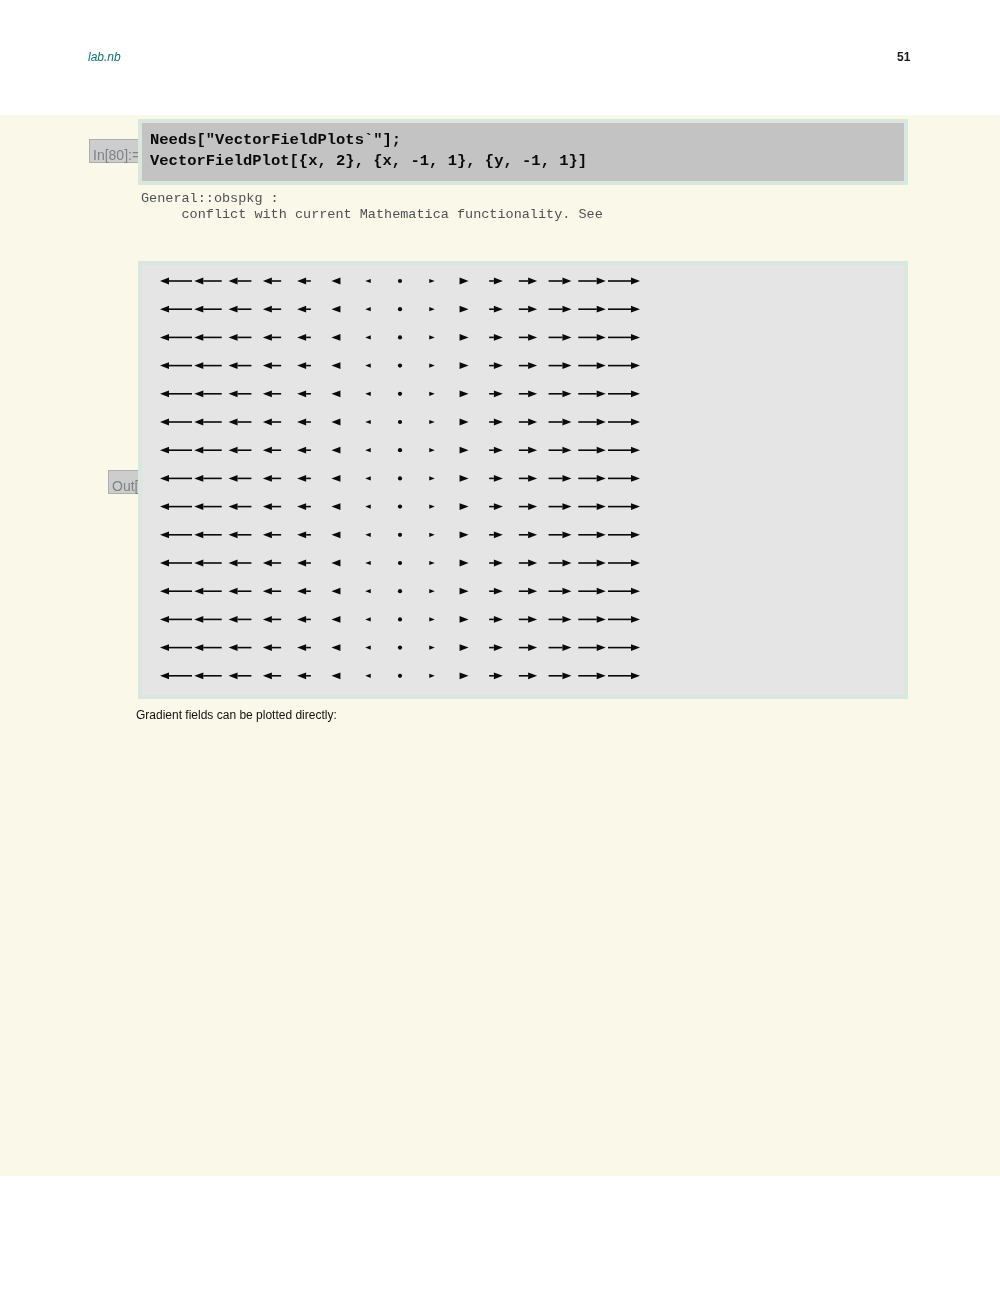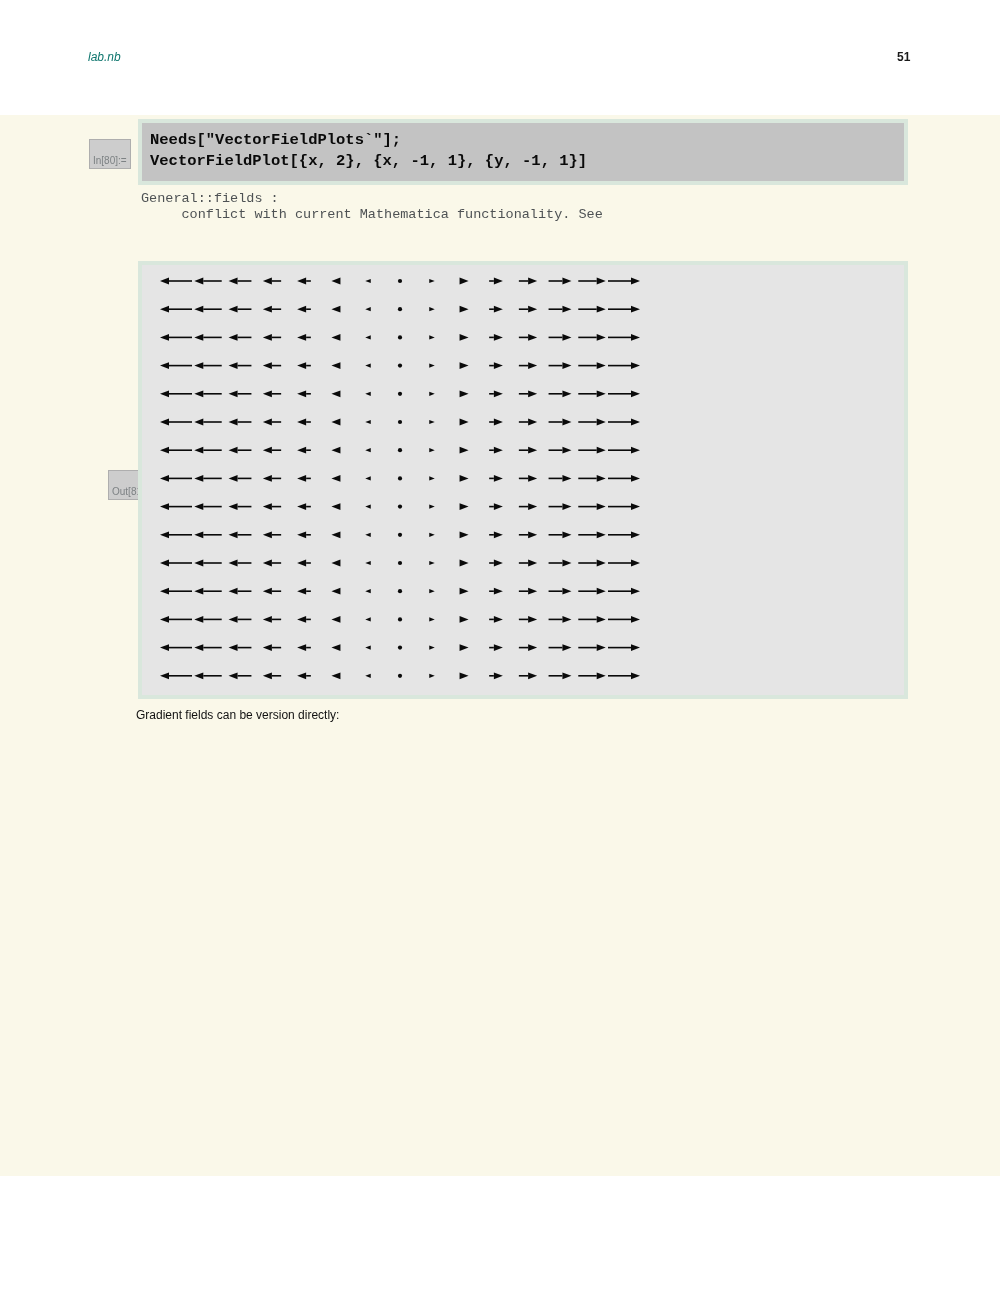--- a/index.html
+++ b/index.html
@@ -22,22 +22,22 @@
   }
   .hdr-pageno {
     position: absolute; left: 897px; top: 50px;
     font-size: 12px; font-weight: bold; color: #1a1a1a;
   }
   .cell-label {
     position: absolute;
     background: #cdcdcd;
     border: 1px solid #aeaeae;
     color: #7d8284;
-    font-size: 10px;
-    padding: 16px 3px 2px 3px;
+    font-size: 14px;
+    padding: 10px 3px 2px 3px;
     line-height: 10px;
   }
   .in-label  { left: 89px; top: 139px; }
   .out-label { left: 108px; top: 470px; }
   .input-cell {
     position: absolute;
     left: 138px; top: 119px;
     width: 770px;
     box-sizing: border-box;
     background: #c3c3c3;
@@ -88,21 +88,21 @@
 <div class="hdr-pageno">51</div>
 
 <div class="cell-label in-label">In[80]:=</div>
 
 <div class="input-cell">
   <div class="code-line">Needs["VectorFieldPlots`"];</div>
   <div class="code-line">VectorFieldPlot[{x, 2}, {x, -1, 1}, {y, -1, 1}]</div>
 </div>
 
 <div class="message">
-  <div class="msg-line">General::fields : </div>
+  <div class="msg-line">General::obspkg : </div>
   <div class="msg-line">     conflict with current Mathematica functionality. See</div>
 </div>
 
 <div class="cell-label out-label">Out[81]=</div>
 
 <div class="output-cell">
   <svg id="vfplot" width="762" height="430" xmlns="http://www.w3.org/2000/svg">
       <line x1="50" y1="16" x2="27" y2="16" stroke="#0a0a0a" stroke-width="1.6"></line>
       <polygon points="18,16 27,12.58 27,19.42" fill="#0a0a0a"></polygon>
       <line x1="79.71428571428572" y1="16" x2="61.285714285714285" y2="16" stroke="#0a0a0a" stroke-width="1.6"></line>
@@ -474,13 +474,13 @@
       <polygon points="395.14285714285717,410.8 386.14285714285717,414.22 386.14285714285717,407.38" fill="#0a0a0a"></polygon>
       <line x1="406.57142857142856" y1="410.8" x2="420.42857142857144" y2="410.8" stroke="#0a0a0a" stroke-width="1.6"></line>
       <polygon points="429.42857142857144,410.8 420.42857142857144,414.22 420.42857142857144,407.38" fill="#0a0a0a"></polygon>
       <line x1="436.2857142857143" y1="410.8" x2="454.7142857142857" y2="410.8" stroke="#0a0a0a" stroke-width="1.6"></line>
       <polygon points="463.7142857142857,410.8 454.7142857142857,414.22 454.7142857142857,407.38" fill="#0a0a0a"></polygon>
       <line x1="466" y1="410.8" x2="489" y2="410.8" stroke="#0a0a0a" stroke-width="1.6"></line>
       <polygon points="498,410.8 489,414.22 489,407.38" fill="#0a0a0a"></polygon>
     </svg>
 </div>
 
-<div class="caption">Gradient fields can be version directly:</div>
+<div class="caption">Gradient fields can be plotted directly:</div>
 
 </body></html>

